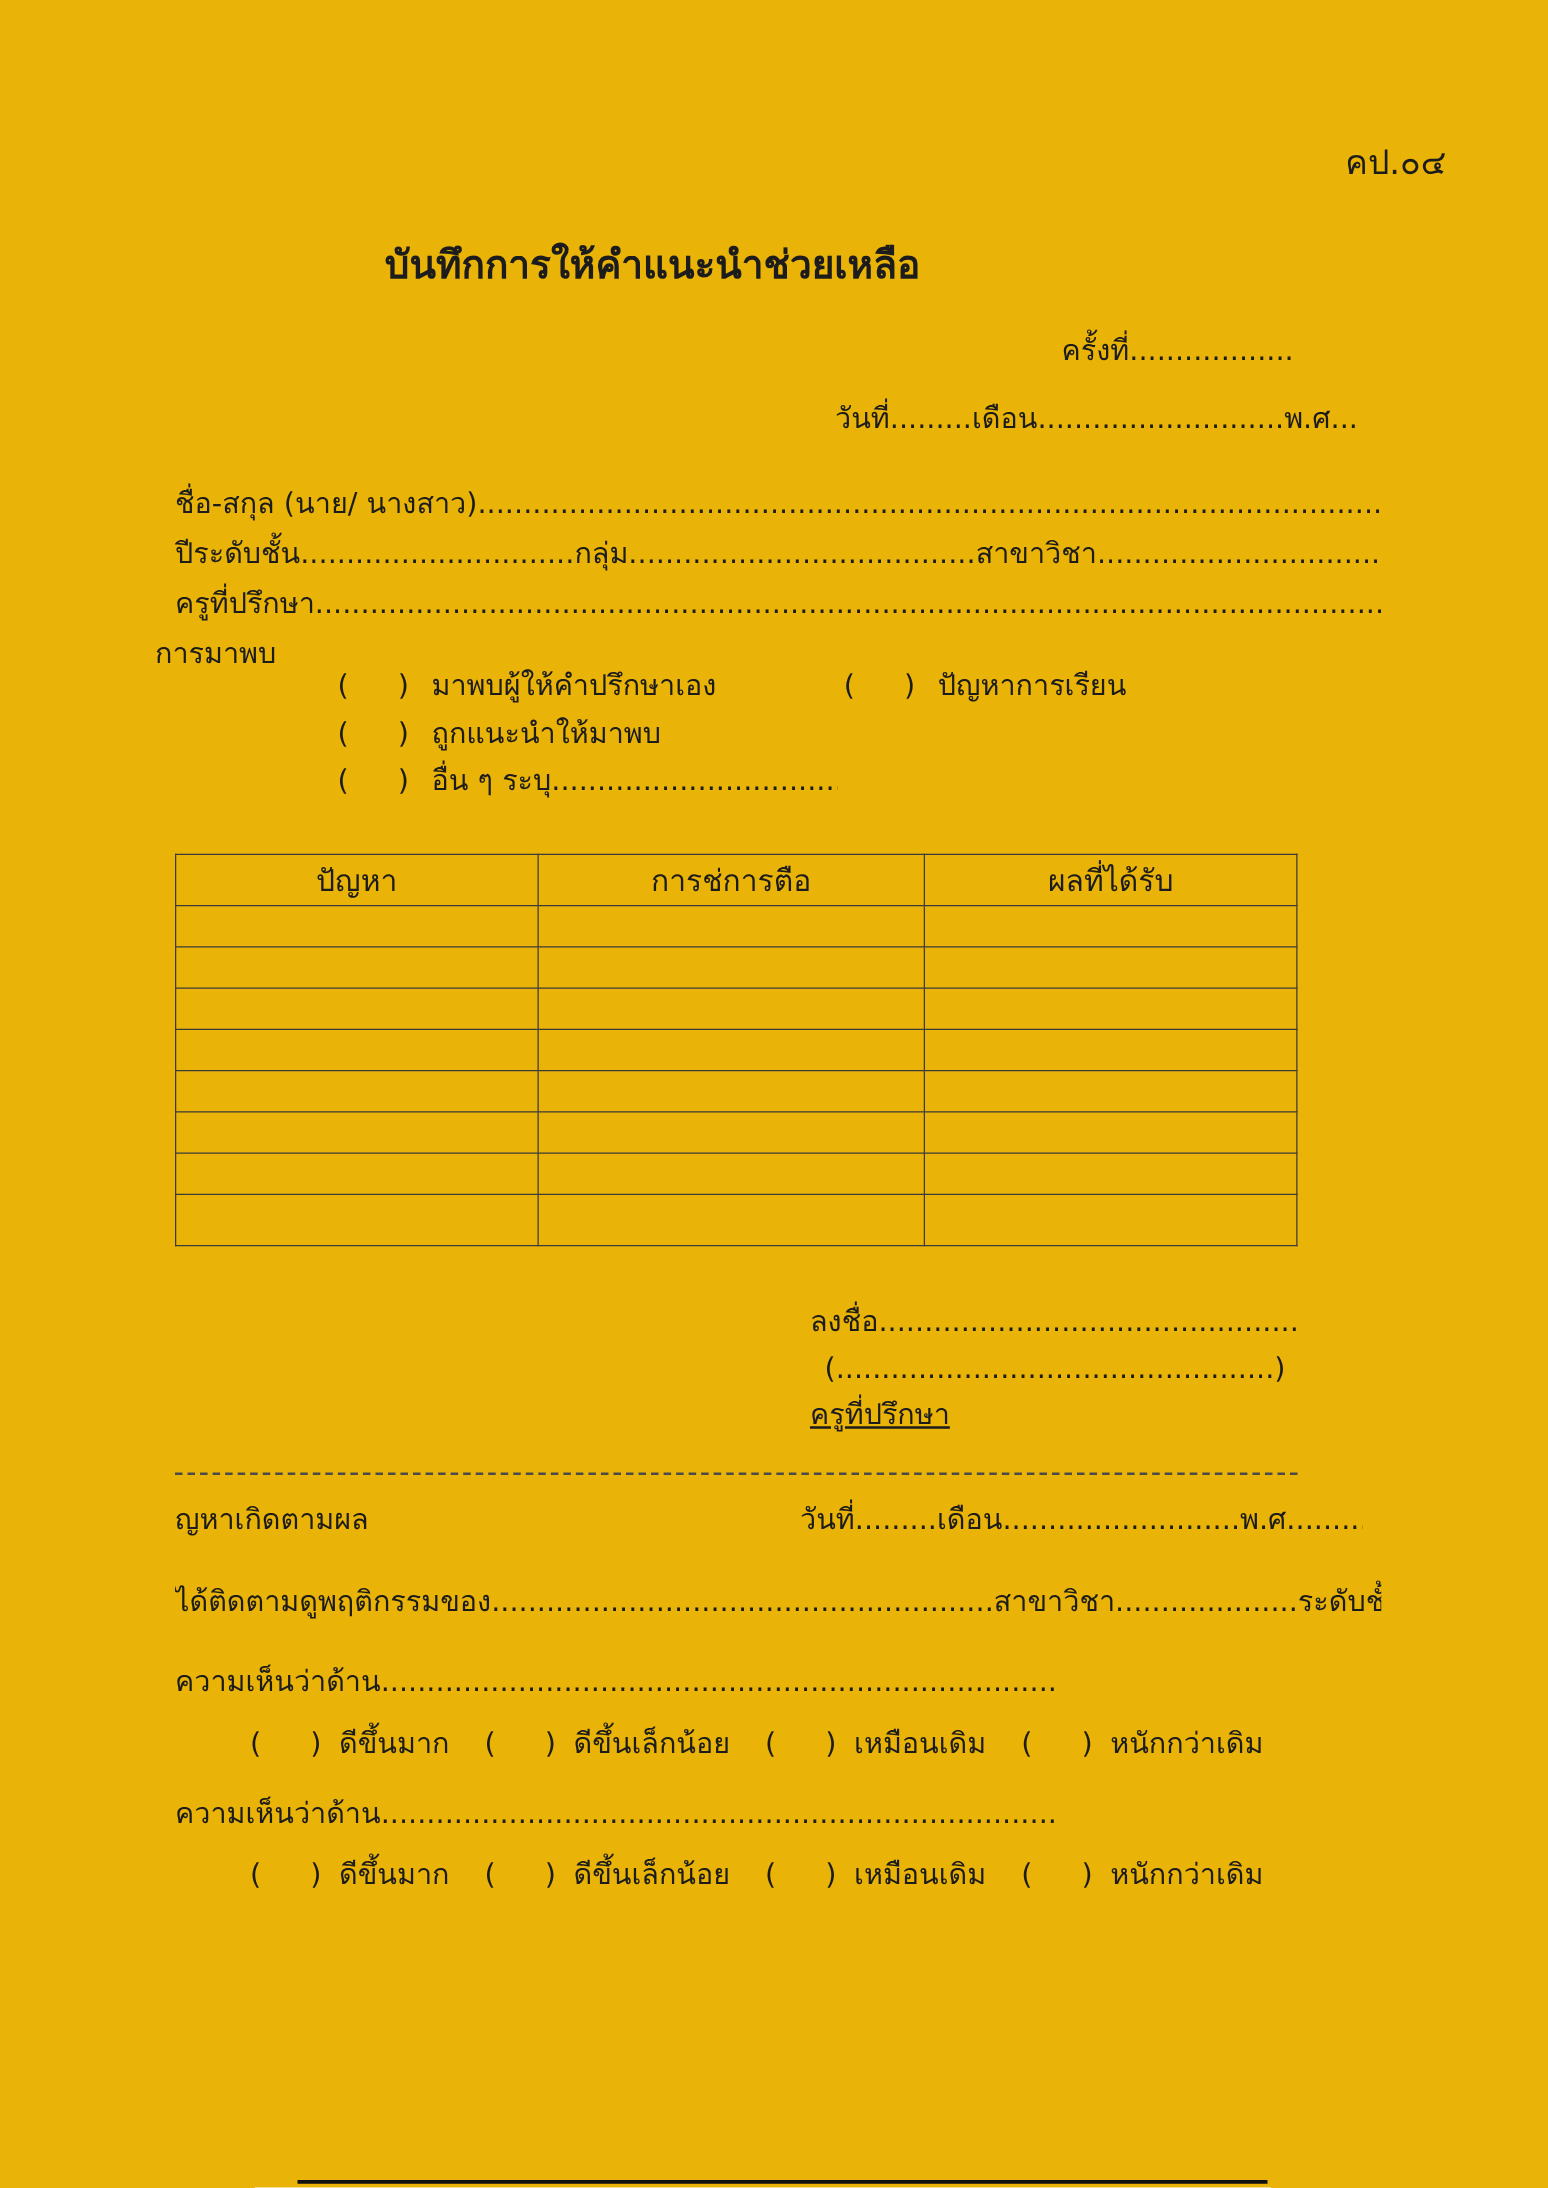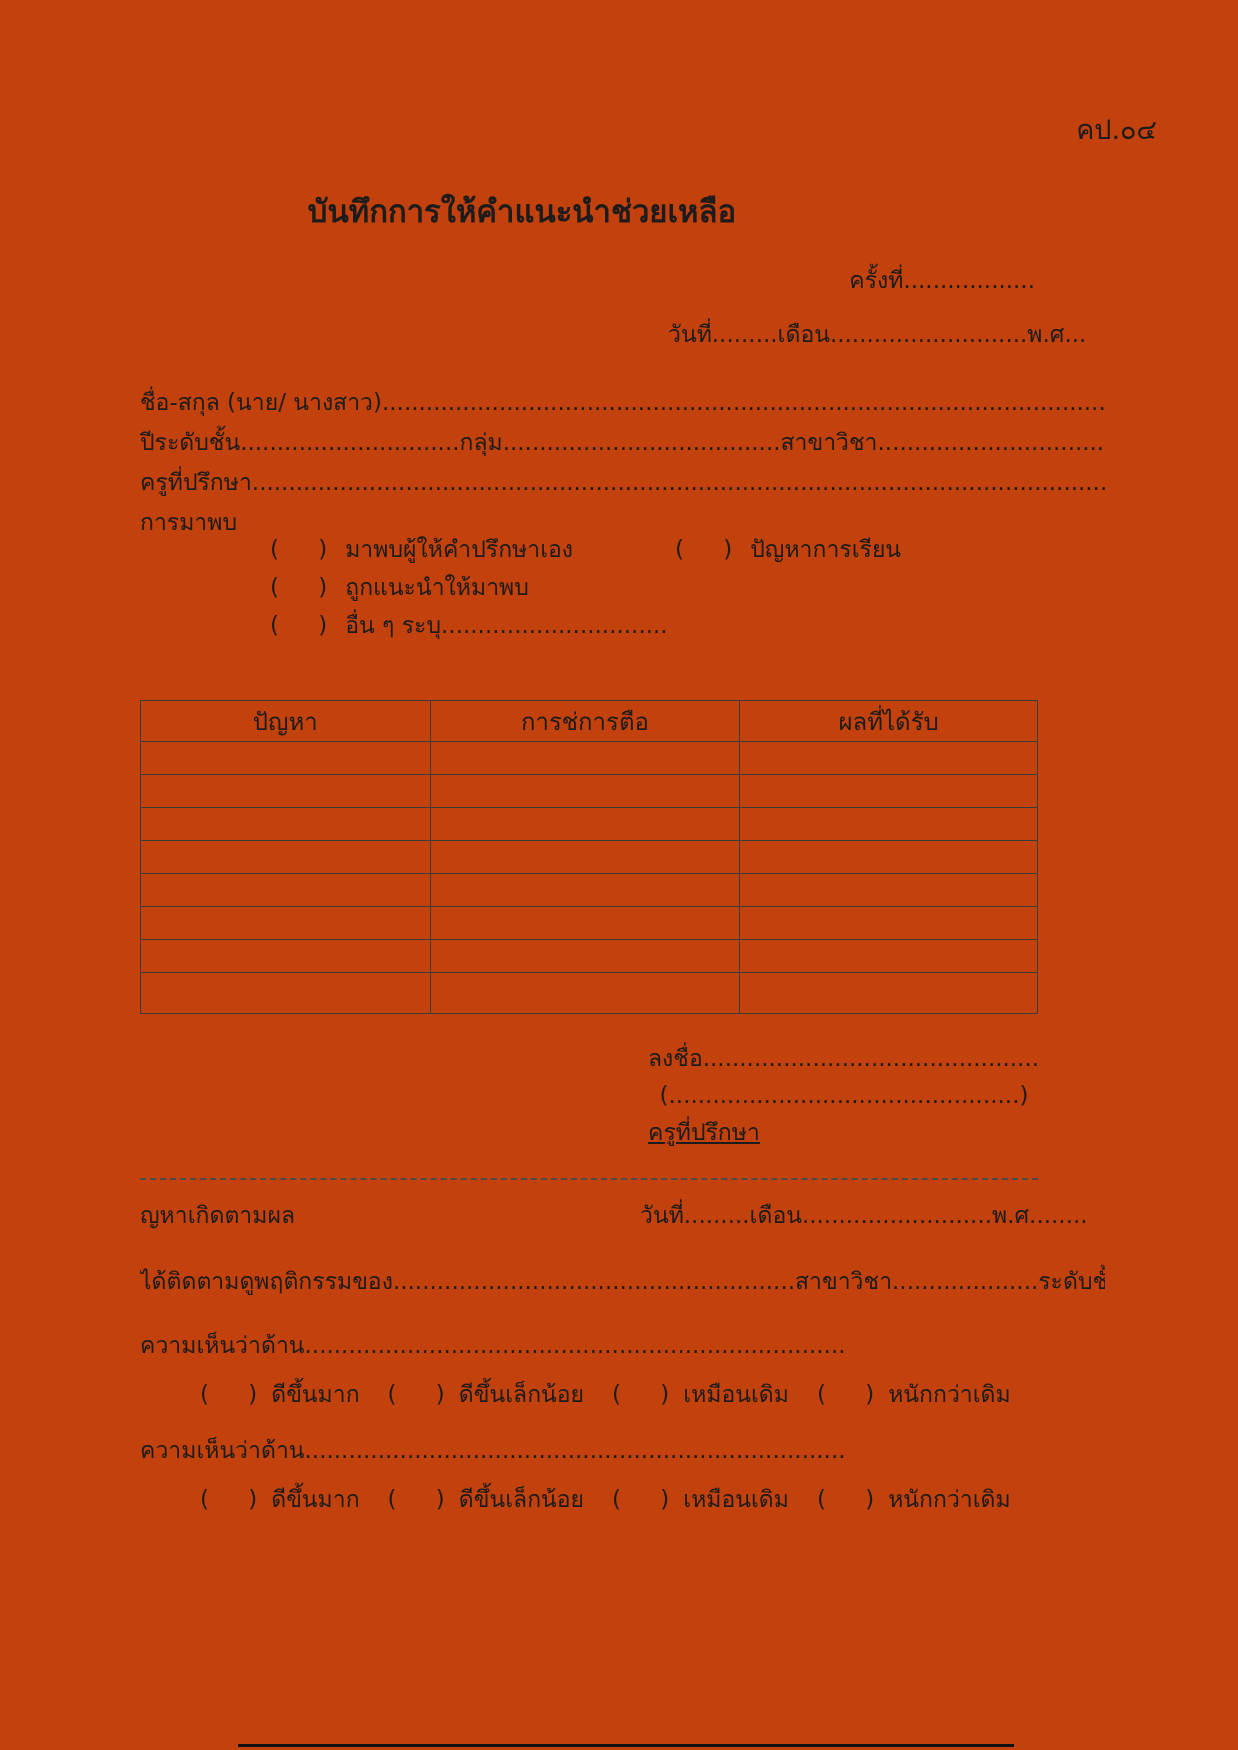--- a/index.html
+++ b/index.html
@@ -1,40 +1,40 @@
 <!DOCTYPE html>
 <html><head>
 <meta charset="utf-8">
 <style>
   html,body{margin:0;padding:0;background:#ffffff;}
   .page{
     position:relative;
     width:1238px;height:1750px;
-    background:#c2410c;
+    background:#eab308;
     font-family:"DejaVu Sans","Liberation Sans",sans-serif;
     color:#1c1c1c;
     font-size:23px;
     overflow:hidden;
   }
   .abs{position:absolute;white-space:nowrap;overflow:hidden;}
   .form-code{top:108px;right:81px;font-size:27px;}
   .title{top:186px;left:0;width:1044px;text-align:center;font-size:31px;font-weight:700;}
   .session-line{top:262px;right:203px;}
   .date-line-1{top:316px;left:668px;width:420px;}
   .name-line{top:384px;left:140px;width:965px;}
   .class-line{top:424px;left:140px;width:965px;}
   .advisor-line{top:464px;left:140px;width:965px;}
-  .meeting-label{top:504px;left:140px;}
+  .meeting-label{top:504px;left:124px;}
   .opt-col{line-height:38px;}
   .opt-col-left{top:530px;left:270px;width:400px;}
   .opt-col-right{top:530px;left:675px;width:420px;}
   .opt-row .marker{margin-right:16px;letter-spacing:2px;}
   .assist-table{
     position:absolute;top:683px;left:140px;width:898px;
-    border-collapse:collapse;table-layout:fixed;margin-top:17px;
+    border-collapse:collapse;table-layout:fixed;
   }
   .assist-table th,.assist-table td{
     border:1.5px solid #3b3b3b;padding:0;
   }
   .assist-table th{height:40px;font-size:24px;font-weight:500;text-align:center;vertical-align:middle;}
   .assist-table td{height:32px;}
   .assist-table tbody tr:last-child td{height:40px;}
   .col-1{width:32.3%;}.col-2{width:34.5%;}.col-3{width:33.2%;}
   .sig-block{top:1040px;left:648px;width:392px;line-height:37px;}
   .sig-line{white-space:nowrap;}

